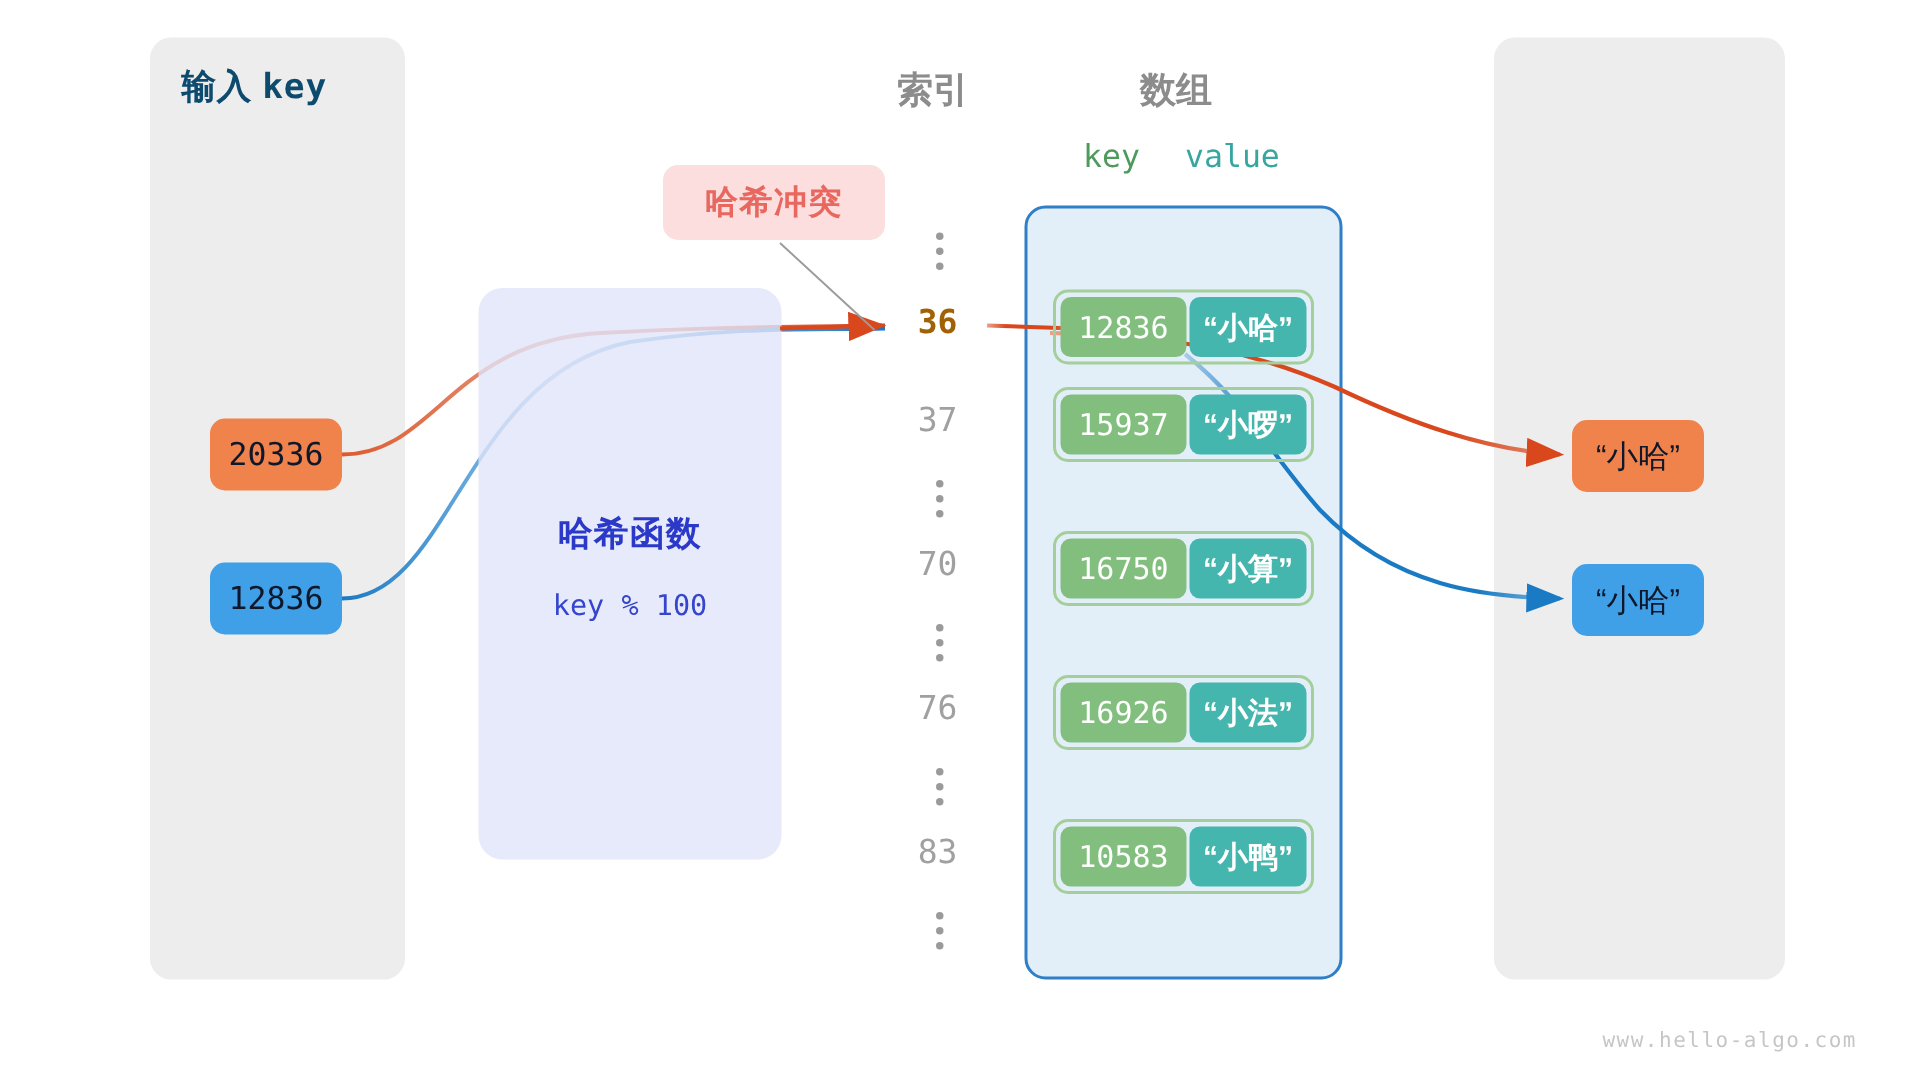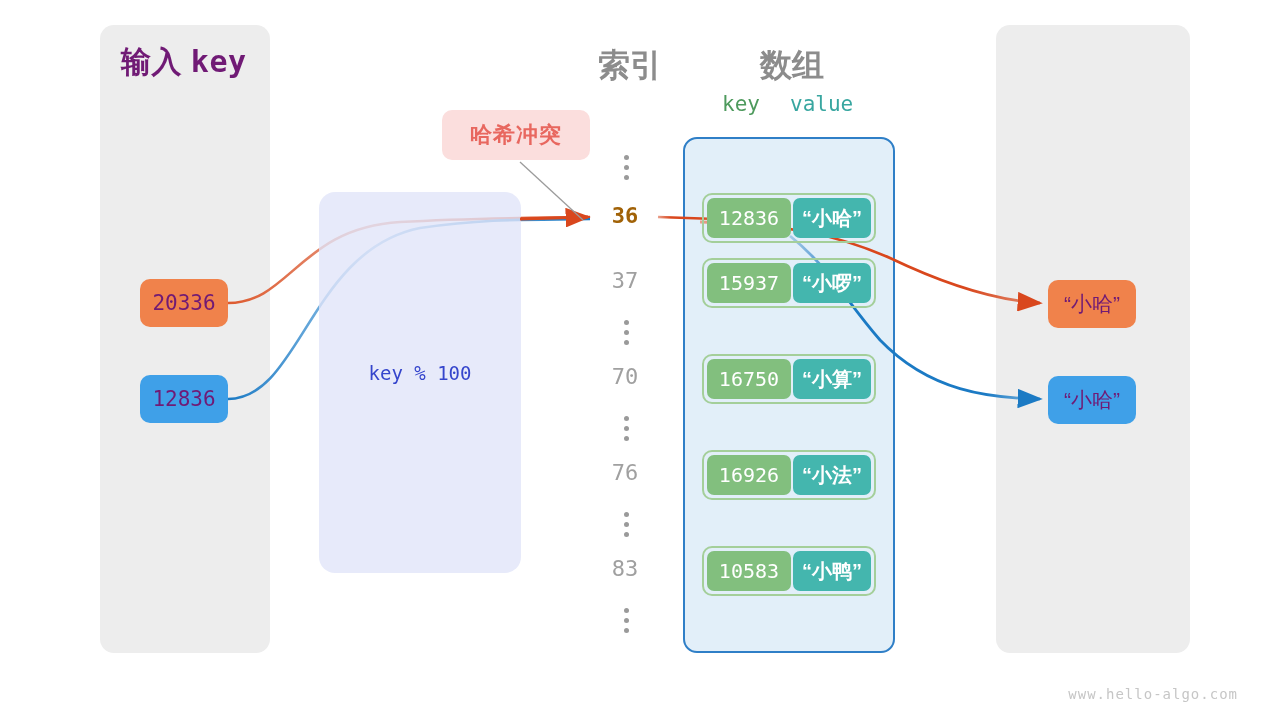--- a/index.html
+++ b/index.html
@@ -23,37 +23,37 @@
     position: absolute;
     background: #ededed;
     border-radius: 14px;
   }
   #input-panel  { left: 100px; top: 25px; width: 170px; height: 628px; }
   #output-panel { left: 996px; top: 25px; width: 194px; height: 628px; }
 
   .panel-title {
     position: absolute;
     top: 42px;
-    font-size: 30px;
-    font-weight: bold;
-    color: #701a75;
+    font-size: 23px;
+    font-weight: bold;
+    color: #0c4a6e;
     white-space: nowrap;
     letter-spacing: 0.5px;
   }
   #input-panel-title  { left: 121px; }
   #output-panel-title { left: 1017px; }
   .panel-title .mono {
     font-family: "DejaVu Sans Mono", "Liberation Mono", monospace;
     font-weight: bold;
   }
 
   
   .col-heading {
     position: absolute;
-    font-size: 32px;
+    font-size: 24px;
     font-weight: bold;
     color: #8c8c8c;
     white-space: nowrap;
   }
   #heading-index { left: 598px; top: 44px; }
   #heading-array { left: 760px; top: 44px; }
 
   .kv-header {
     position: absolute;
     top: 92px;
@@ -118,21 +118,21 @@
 
   
   .pill {
     position: absolute;
     width: 88px;
     height: 48px;
     border-radius: 10px;
     display: flex;
     align-items: center;
     justify-content: center;
-    color: #701a75;
+    color: #0f172a;
     font-size: 21px;
     z-index: 8;
   }
   .pill.num {
     font-family: "DejaVu Sans Mono", "Liberation Mono", monospace;
   }
   .pill.orange { background: #f0824b; }
   .pill.blue   { background: #3fa0e8; }
 
   #input-key-0  { left: 140px; top: 279px; }
@@ -389,20 +389,21 @@
 
     <path d="M 658 217 L 716 219" fill="none" stroke="url(#grad-out-orange)" stroke-width="2.6"></path>
 
     <path d="M 700 222 C 790 224, 840 236, 890 258 C 940 282, 990 300, 1040 303" fill="none" stroke="url(#grad-out-orange)" stroke-width="2.8" marker-end="url(#arrow-orange)"></path>
 
     <path d="M 790 236 C 830 268, 845 300, 880 340 C 930 392, 990 398, 1040 399" fill="none" stroke="url(#grad-out-blue)" stroke-width="2.8" marker-end="url(#arrow-blue)"></path>
   </svg>
 
   <div id="hash-box">
     <div id="hash-box-inner">
+      <div id="hash-title">哈希函数</div>
       <div id="hash-formula">key % 100</div>
     </div>
   </div>
 
   <svg id="arrows-front" viewBox="0 0 1280 720">
     <defs>
       <marker id="arrow-orange-2" markerWidth="9" markerHeight="7" refX="8" refY="3.5" orient="auto">
         <polygon points="0 0, 9 3.5, 0 7" fill="#d9471d"></polygon>
       </marker>
     </defs>

